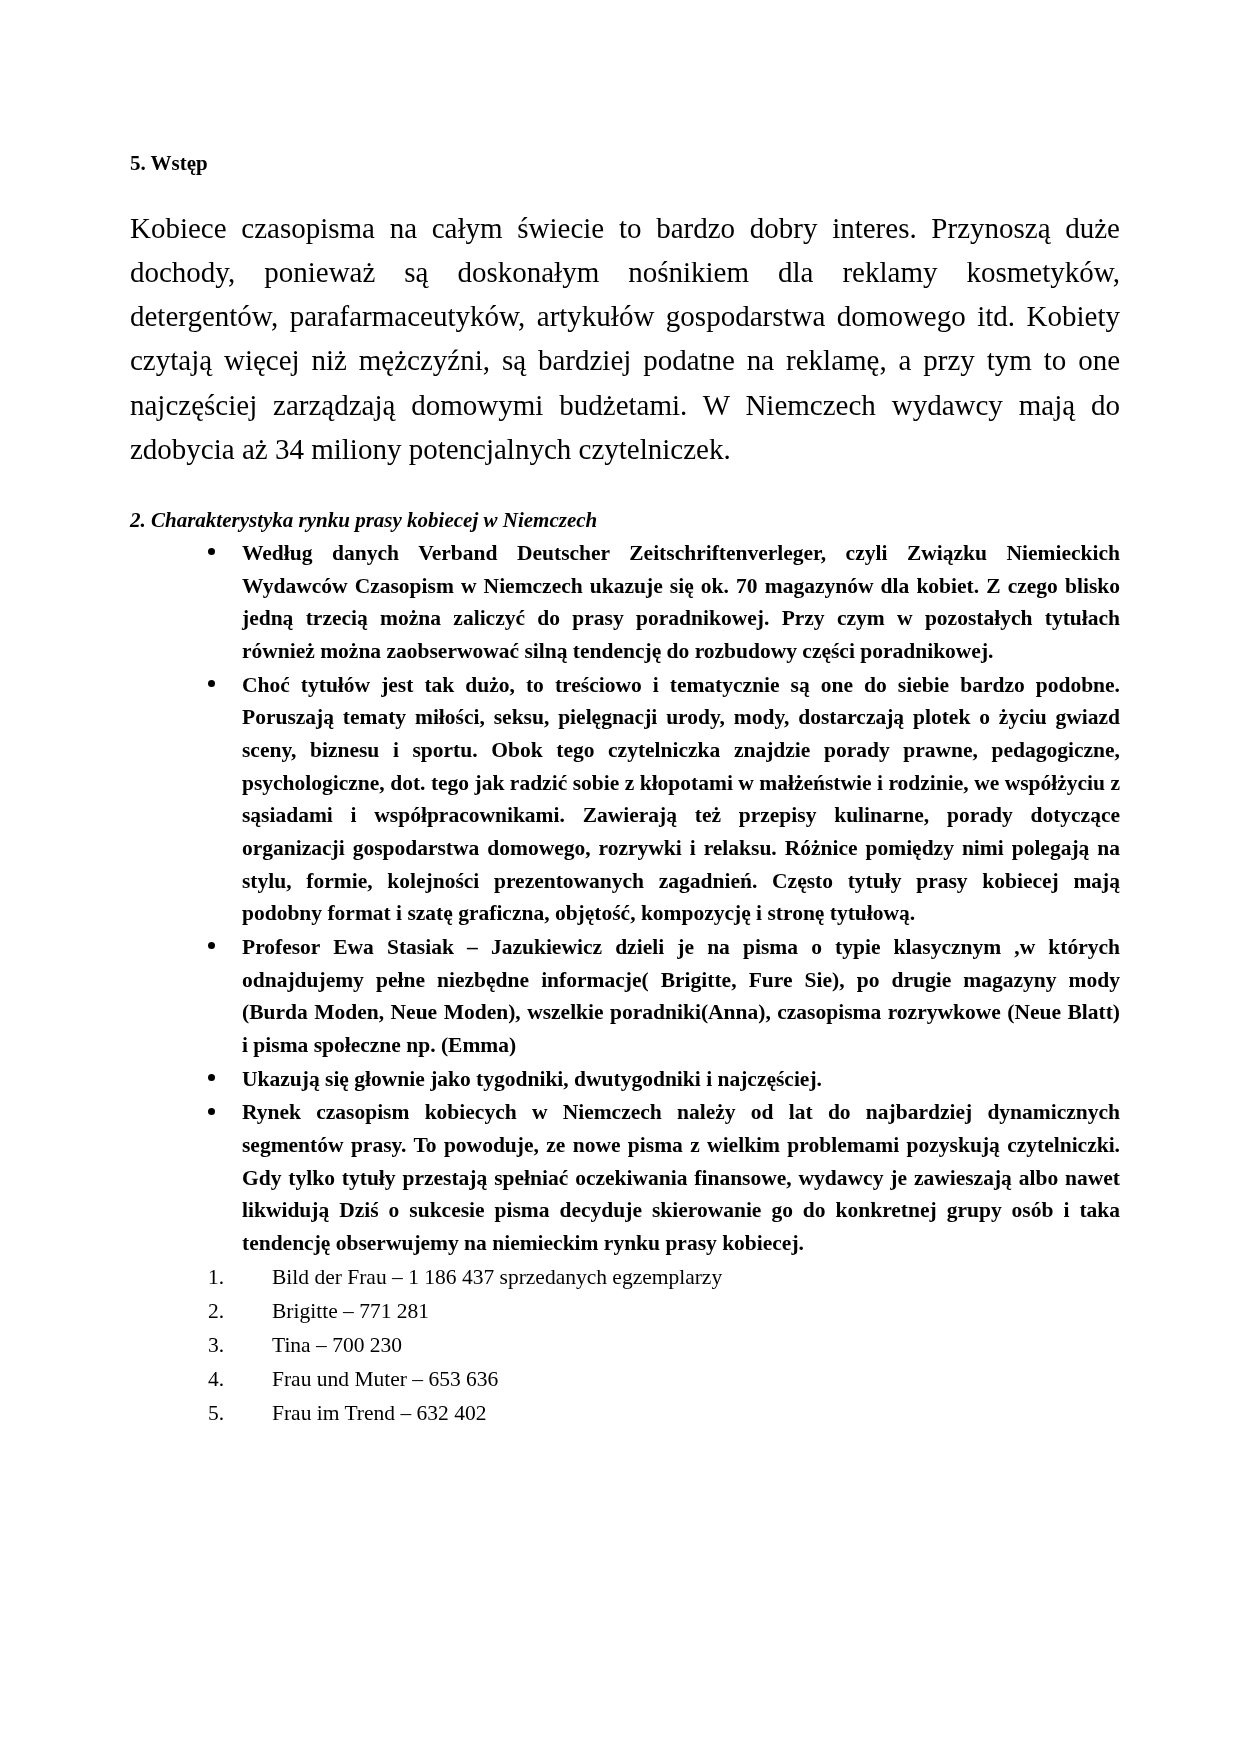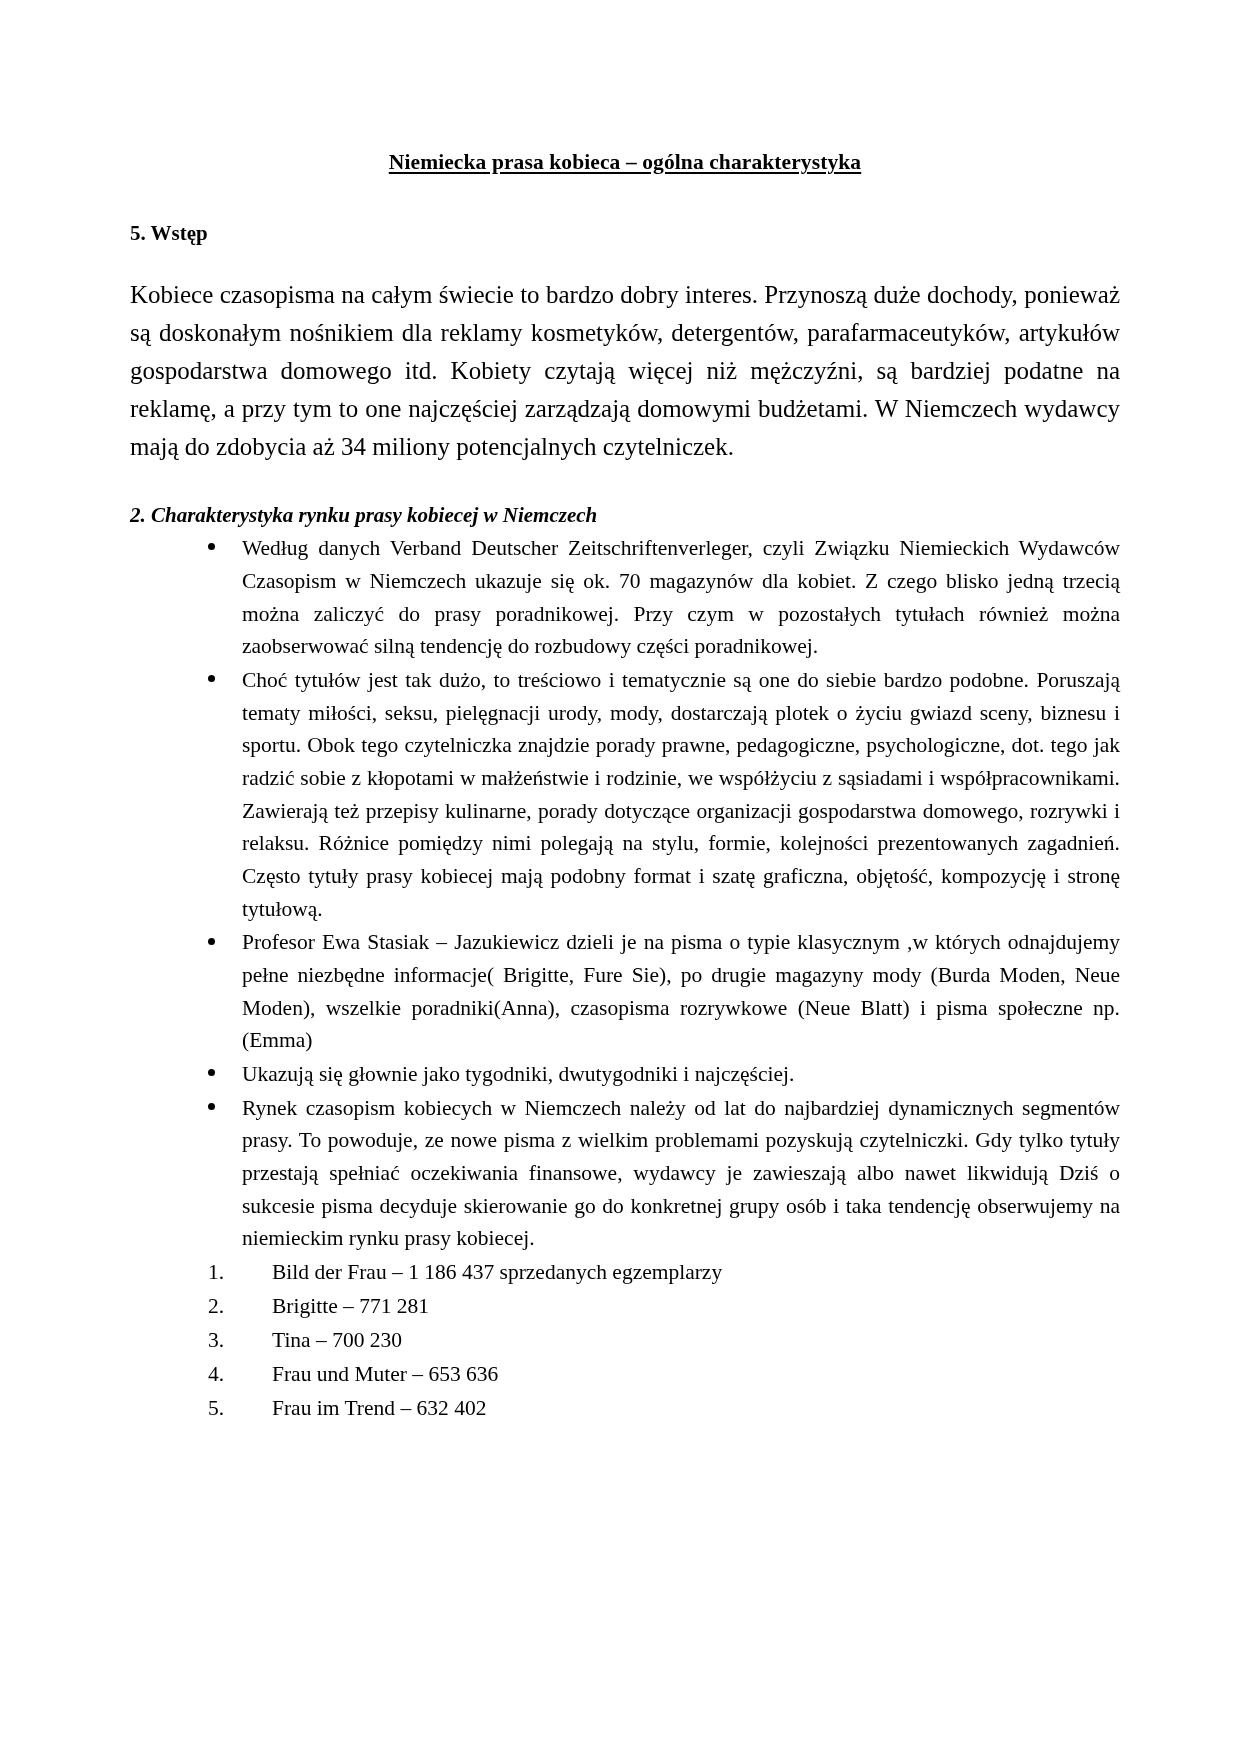--- a/index.html
+++ b/index.html
@@ -40,40 +40,41 @@
     line-height: 1.25;
   }
   .section-heading-2 {
     font-weight: bold;
     font-size: 21px;
     margin: 36px 0 4px 0;
     line-height: 1.25;
     font-style: italic;
   }
   p.body-text {
-    font-size: 25px;
+    font-size: 29px;
     line-height: 1.52;
     text-align: justify;
     text-justify: inter-word;
     margin: 0 0 7px 0;
     hyphens: none;
   }
   ul.bullets {
     list-style: none;
     margin: 0;
     padding: 0;
   }
   ul.bullets > li {
     position: relative;
     font-size: 21.5px;
     line-height: 1.52;
     text-align: justify;
     margin: 0 0 1px 0;
     padding-left: 112px;
     padding-right: 0;
+    font-weight: bold;
   }
   ul.bullets > li .bullet-dot {
     position: absolute;
     left: 78px;
     top: 0.52em;
     width: 7px;
     height: 7px;
     background: #000;
     border-radius: 50%;
     display: block;
@@ -96,21 +97,20 @@
     left: 78px;
     top: 0;
   }
   .li-text { display: inline; }
 </style>
 </head>
 <body>
 
 <div class="page">
 
-  <h1 class="doc-title">Niemiecka prasa kobieca – ogólna charakterystyka</h1>
 
   <h2 class="section-heading">5. Wstęp</h2>
 
   <p class="body-text">Kobiece czasopisma na całym świecie to bardzo dobry interes. Przynoszą duże dochody, ponieważ są doskonałym nośnikiem dla reklamy kosmetyków, detergentów, parafarmaceutyków, artykułów gospodarstwa domowego itd. Kobiety czytają więcej niż mężczyźni, są bardziej podatne na reklamę, a przy tym to one najczęściej zarządzają domowymi budżetami. W Niemczech wydawcy mają do zdobycia aż 34 miliony potencjalnych czytelniczek.</p>
 
   <h2 class="section-heading-2">2. Charakterystyka rynku prasy kobiecej w Niemczech</h2>
 
   <ul class="bullets">
     <li>
       <span class="bullet-dot"></span>

